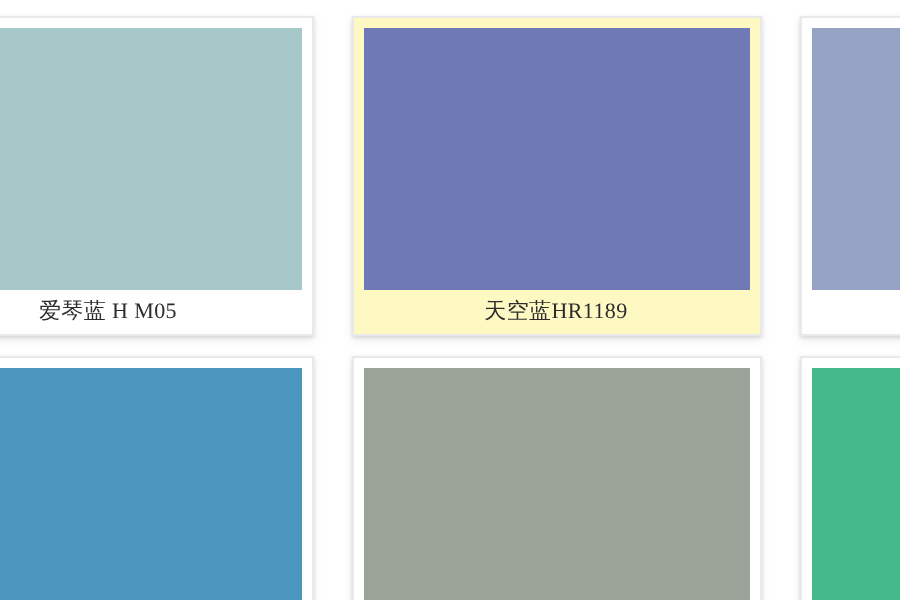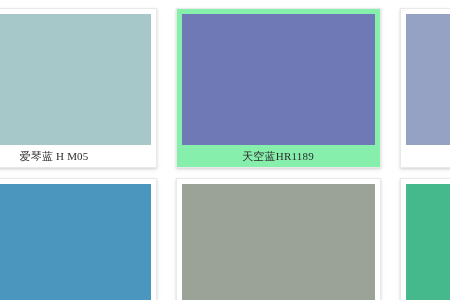--- a/index.html
+++ b/index.html
@@ -80,21 +80,21 @@
   <div class="gallery-grid">
 
     <div class="grid-cell row-top">
       <div class="swatch-card" style="background: rgb(255, 255, 255); border-color: rgb(233, 233, 233);">
         <div class="swatch-color" style="background-color: rgb(166, 200, 201);"></div>
         <div class="swatch-label" style="color: rgb(45, 45, 45);">爱琴蓝 H M05</div>
       </div>
     </div>
 
     <div class="grid-cell row-top">
-      <div class="swatch-card" style="background: #86efac; border-color: rgb(233, 233, 233); justify-content: space-between;">
+      <div class="swatch-card" style="background: #fef9c3; border-color: rgb(233, 233, 233); justify-content: space-between;">
         <div class="swatch-color" style="background-color: rgb(110, 121, 181);"></div>
         <div class="swatch-label" style="color: rgb(45, 45, 45);">天空蓝HR1189</div>
       </div>
     </div>
 
     <div class="grid-cell row-top">
       <div class="swatch-card" style="background: rgb(255, 255, 255); border-color: rgb(233, 233, 233);">
         <div class="swatch-color" style="background-color: rgb(150, 162, 196);"></div>
         <div class="swatch-label" style="color: rgb(45, 45, 45);">土蓝色HR1188</div>
       </div>

